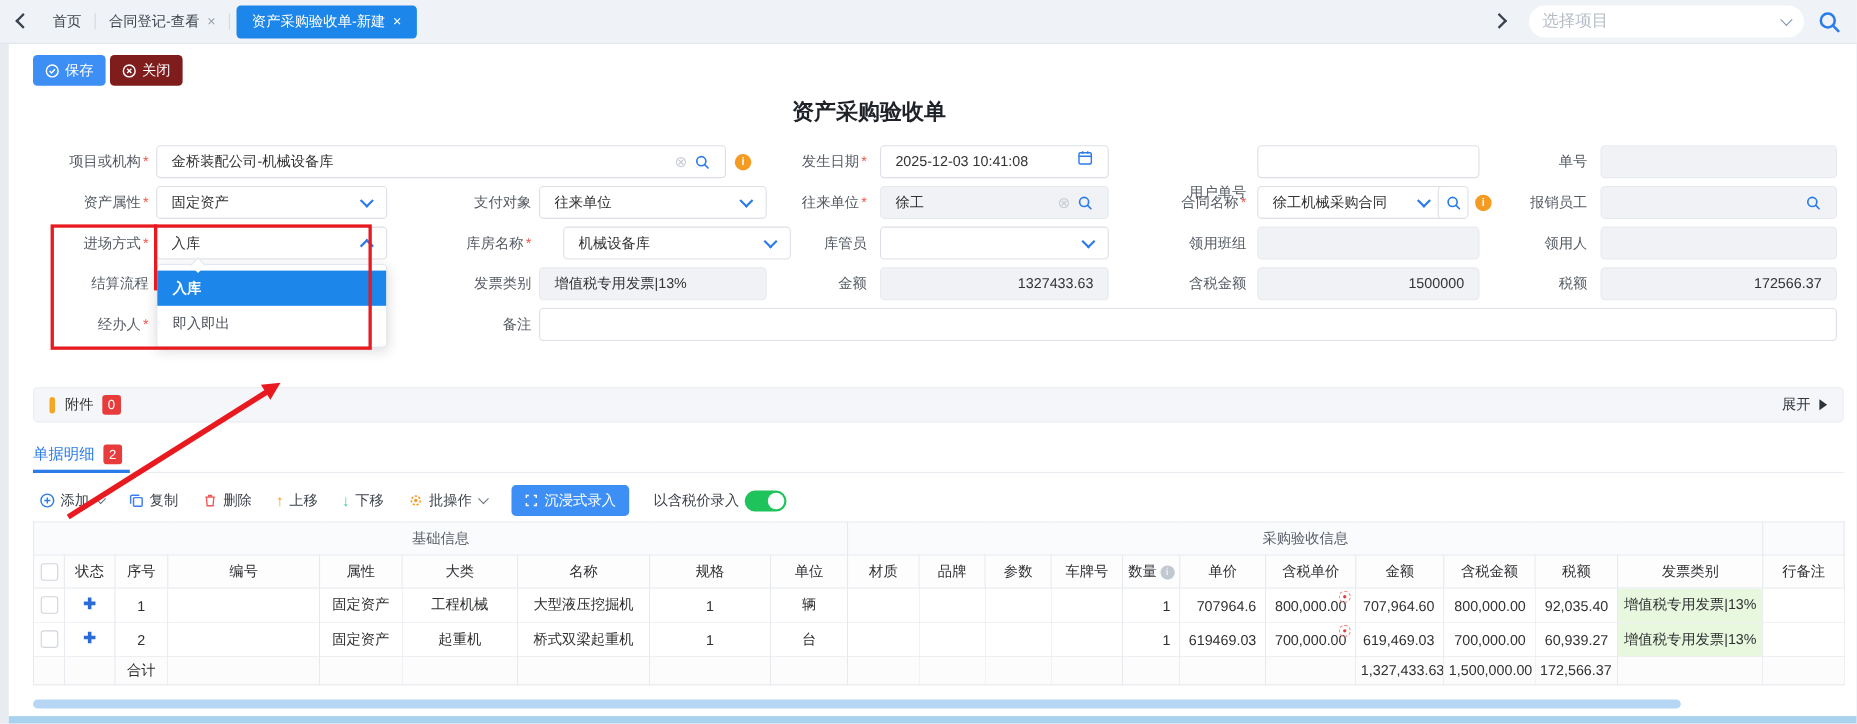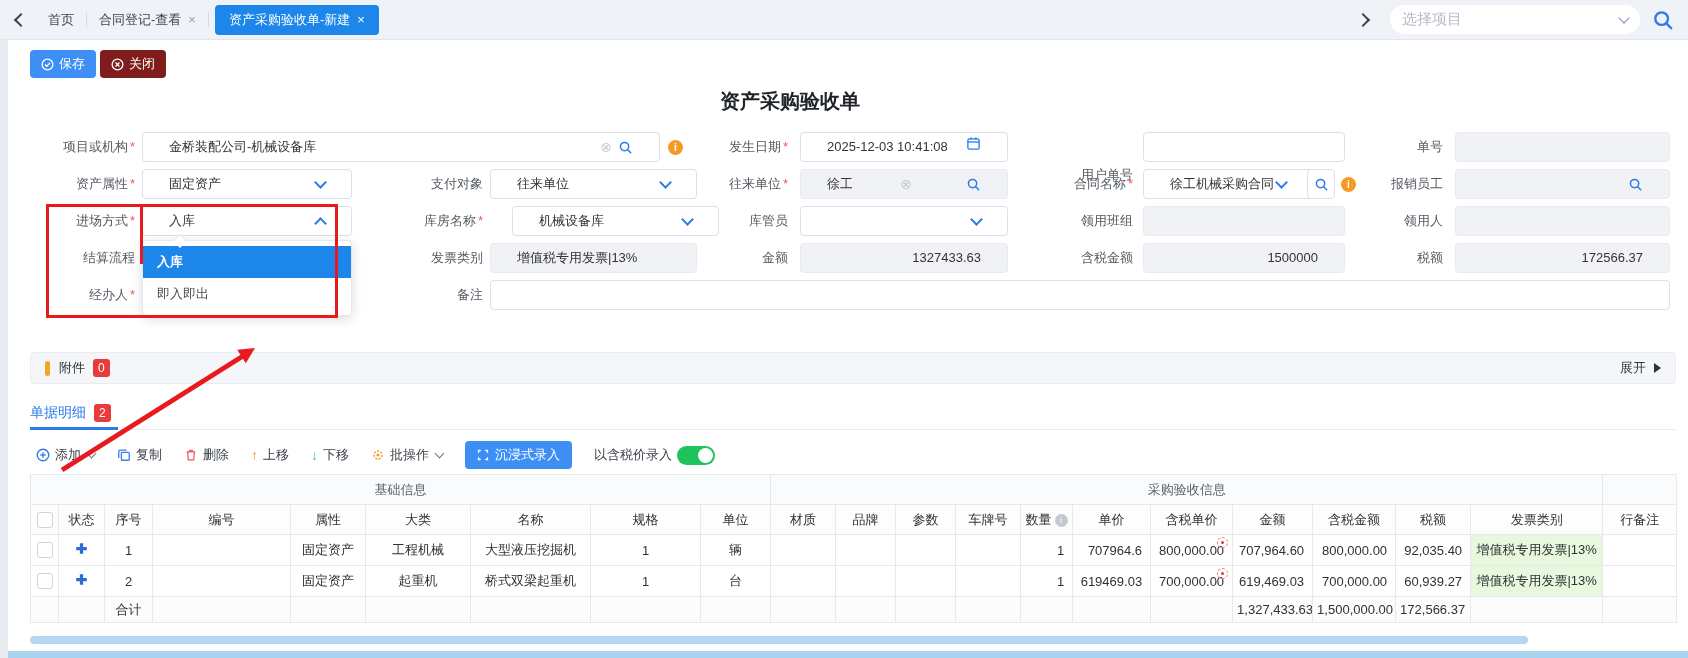--- a/index.html
+++ b/index.html
@@ -24,23 +24,23 @@
   
   .abtn{position:absolute;height:28px;border-radius:4px;color:#fff;font-size:13px;display:flex;
     align-items:center;gap:5px;padding:0 11px;cursor:pointer;}
   .abtn svg{display:block;}
   
   .title{position:absolute;top:88px;left:0;width:1580px;text-align:center;font-size:20px;font-weight:bold;color:#1f2329;}
   
   .lbl{position:absolute;height:30px;line-height:30px;font-size:13px;color:#555b63;text-align:right;white-space:nowrap;}
   .lbl .req::after{content:"*";color:#f25b50;margin-left:2px;}
   .fld{position:absolute;height:30px;box-sizing:border-box;border:1px solid #dcdfe6;border-radius:4px;
-    background:#fff;font-size:13px;color:#333;line-height:28px;padding:0 26px;display:flex;align-items:center;}
+    background:#fff;font-size:13px;color:#333;line-height:28px;padding:0 13px;display:flex;align-items:center;}
   .fld .val{flex:1;overflow:hidden;white-space:nowrap;}
-  .fld.dis{background:#f0f2f5;border-color:#e7eaef;gap:48px;}
+  .fld.dis{background:#f0f2f5;border-color:#e7eaef;}
   .fld.num .val{text-align:right;}
   .dchev{display:inline-block;width:7px;height:7px;border-right:2px solid #2b7ce9;border-bottom:2px solid #2b7ce9;transform:rotate(45deg);margin-top:-4px;}
   .dchev.up{transform:rotate(-135deg);margin-top:4px;}
   .clr{color:#c8ccd4;font-size:14px;line-height:1;margin-right:6px;}
   .info{position:absolute;width:15px;height:15px;border-radius:50%;background:#f59b22;color:#fff;
     font-size:10px;font-weight:bold;text-align:center;line-height:15px;font-style:normal;}
   .sicon{color:#2b7ce9;display:inline-flex;}
   
   .dd-panel{position:absolute;left:142px;top:240px;width:210px;background:#fff;border:1px solid #e4e7ed;
     border-radius:4px;box-shadow:0 3px 12px rgba(0,0,0,.14);z-index:40;padding:5px 0;box-sizing:border-box;}

